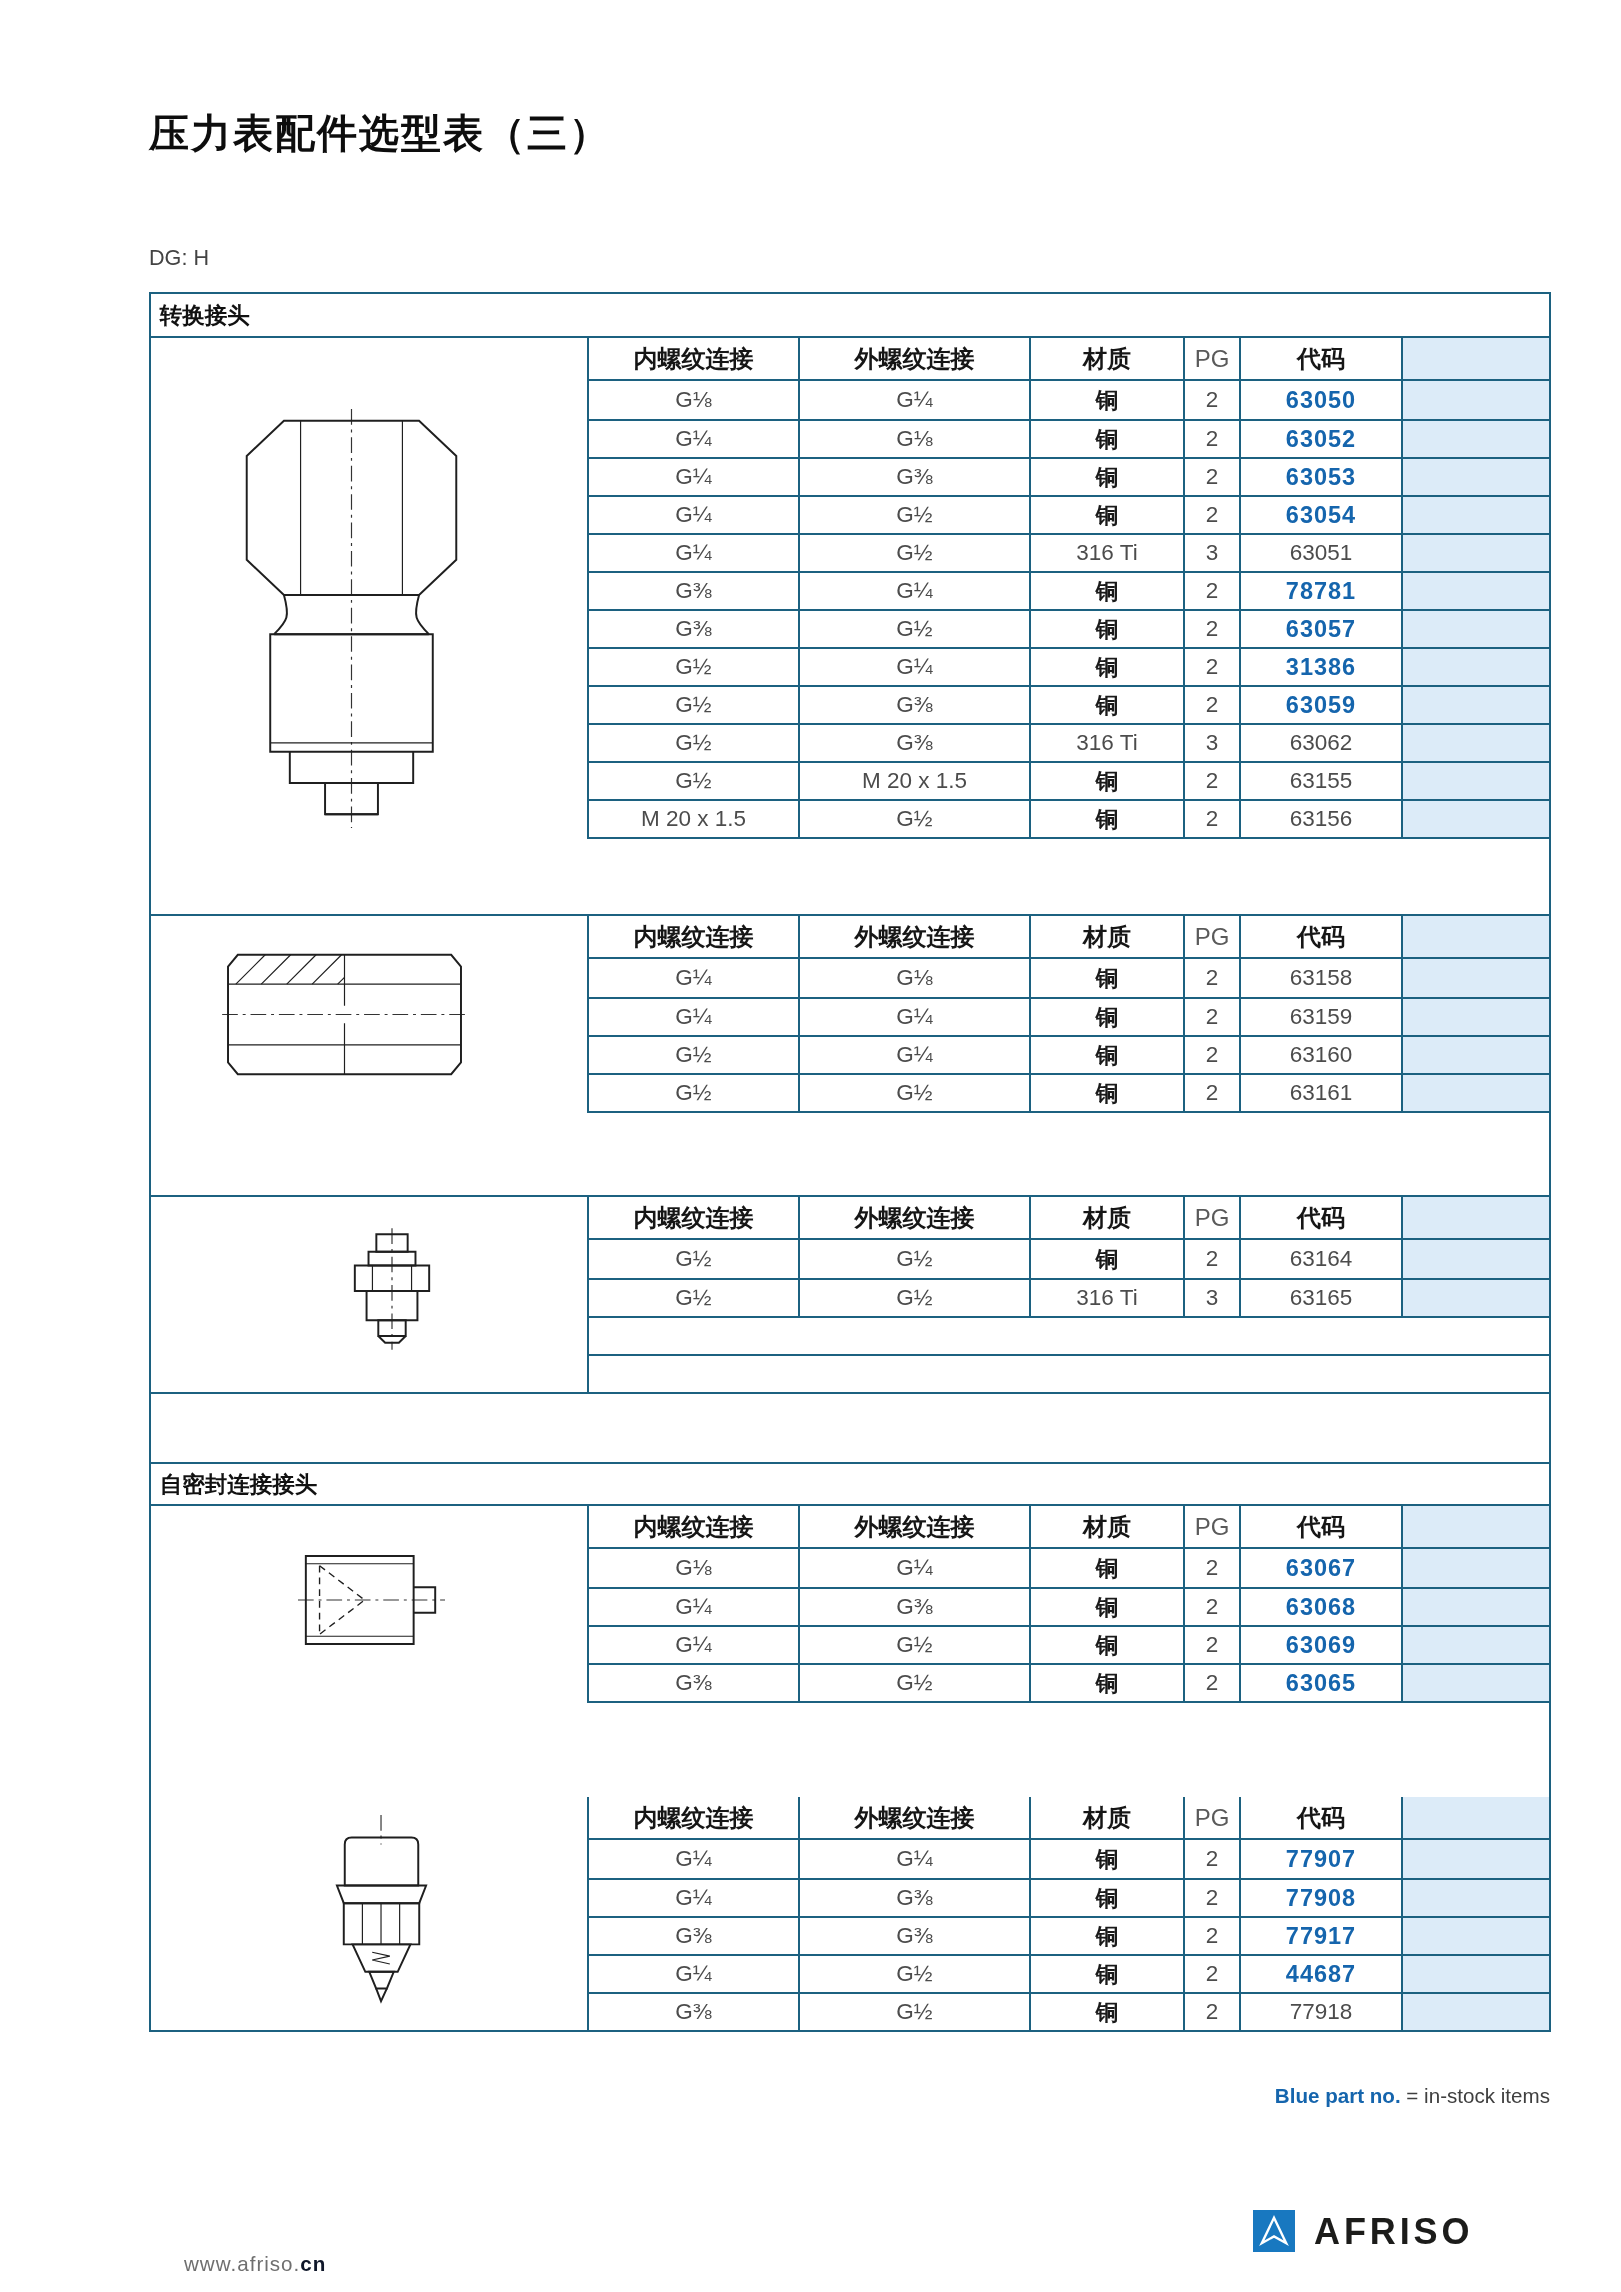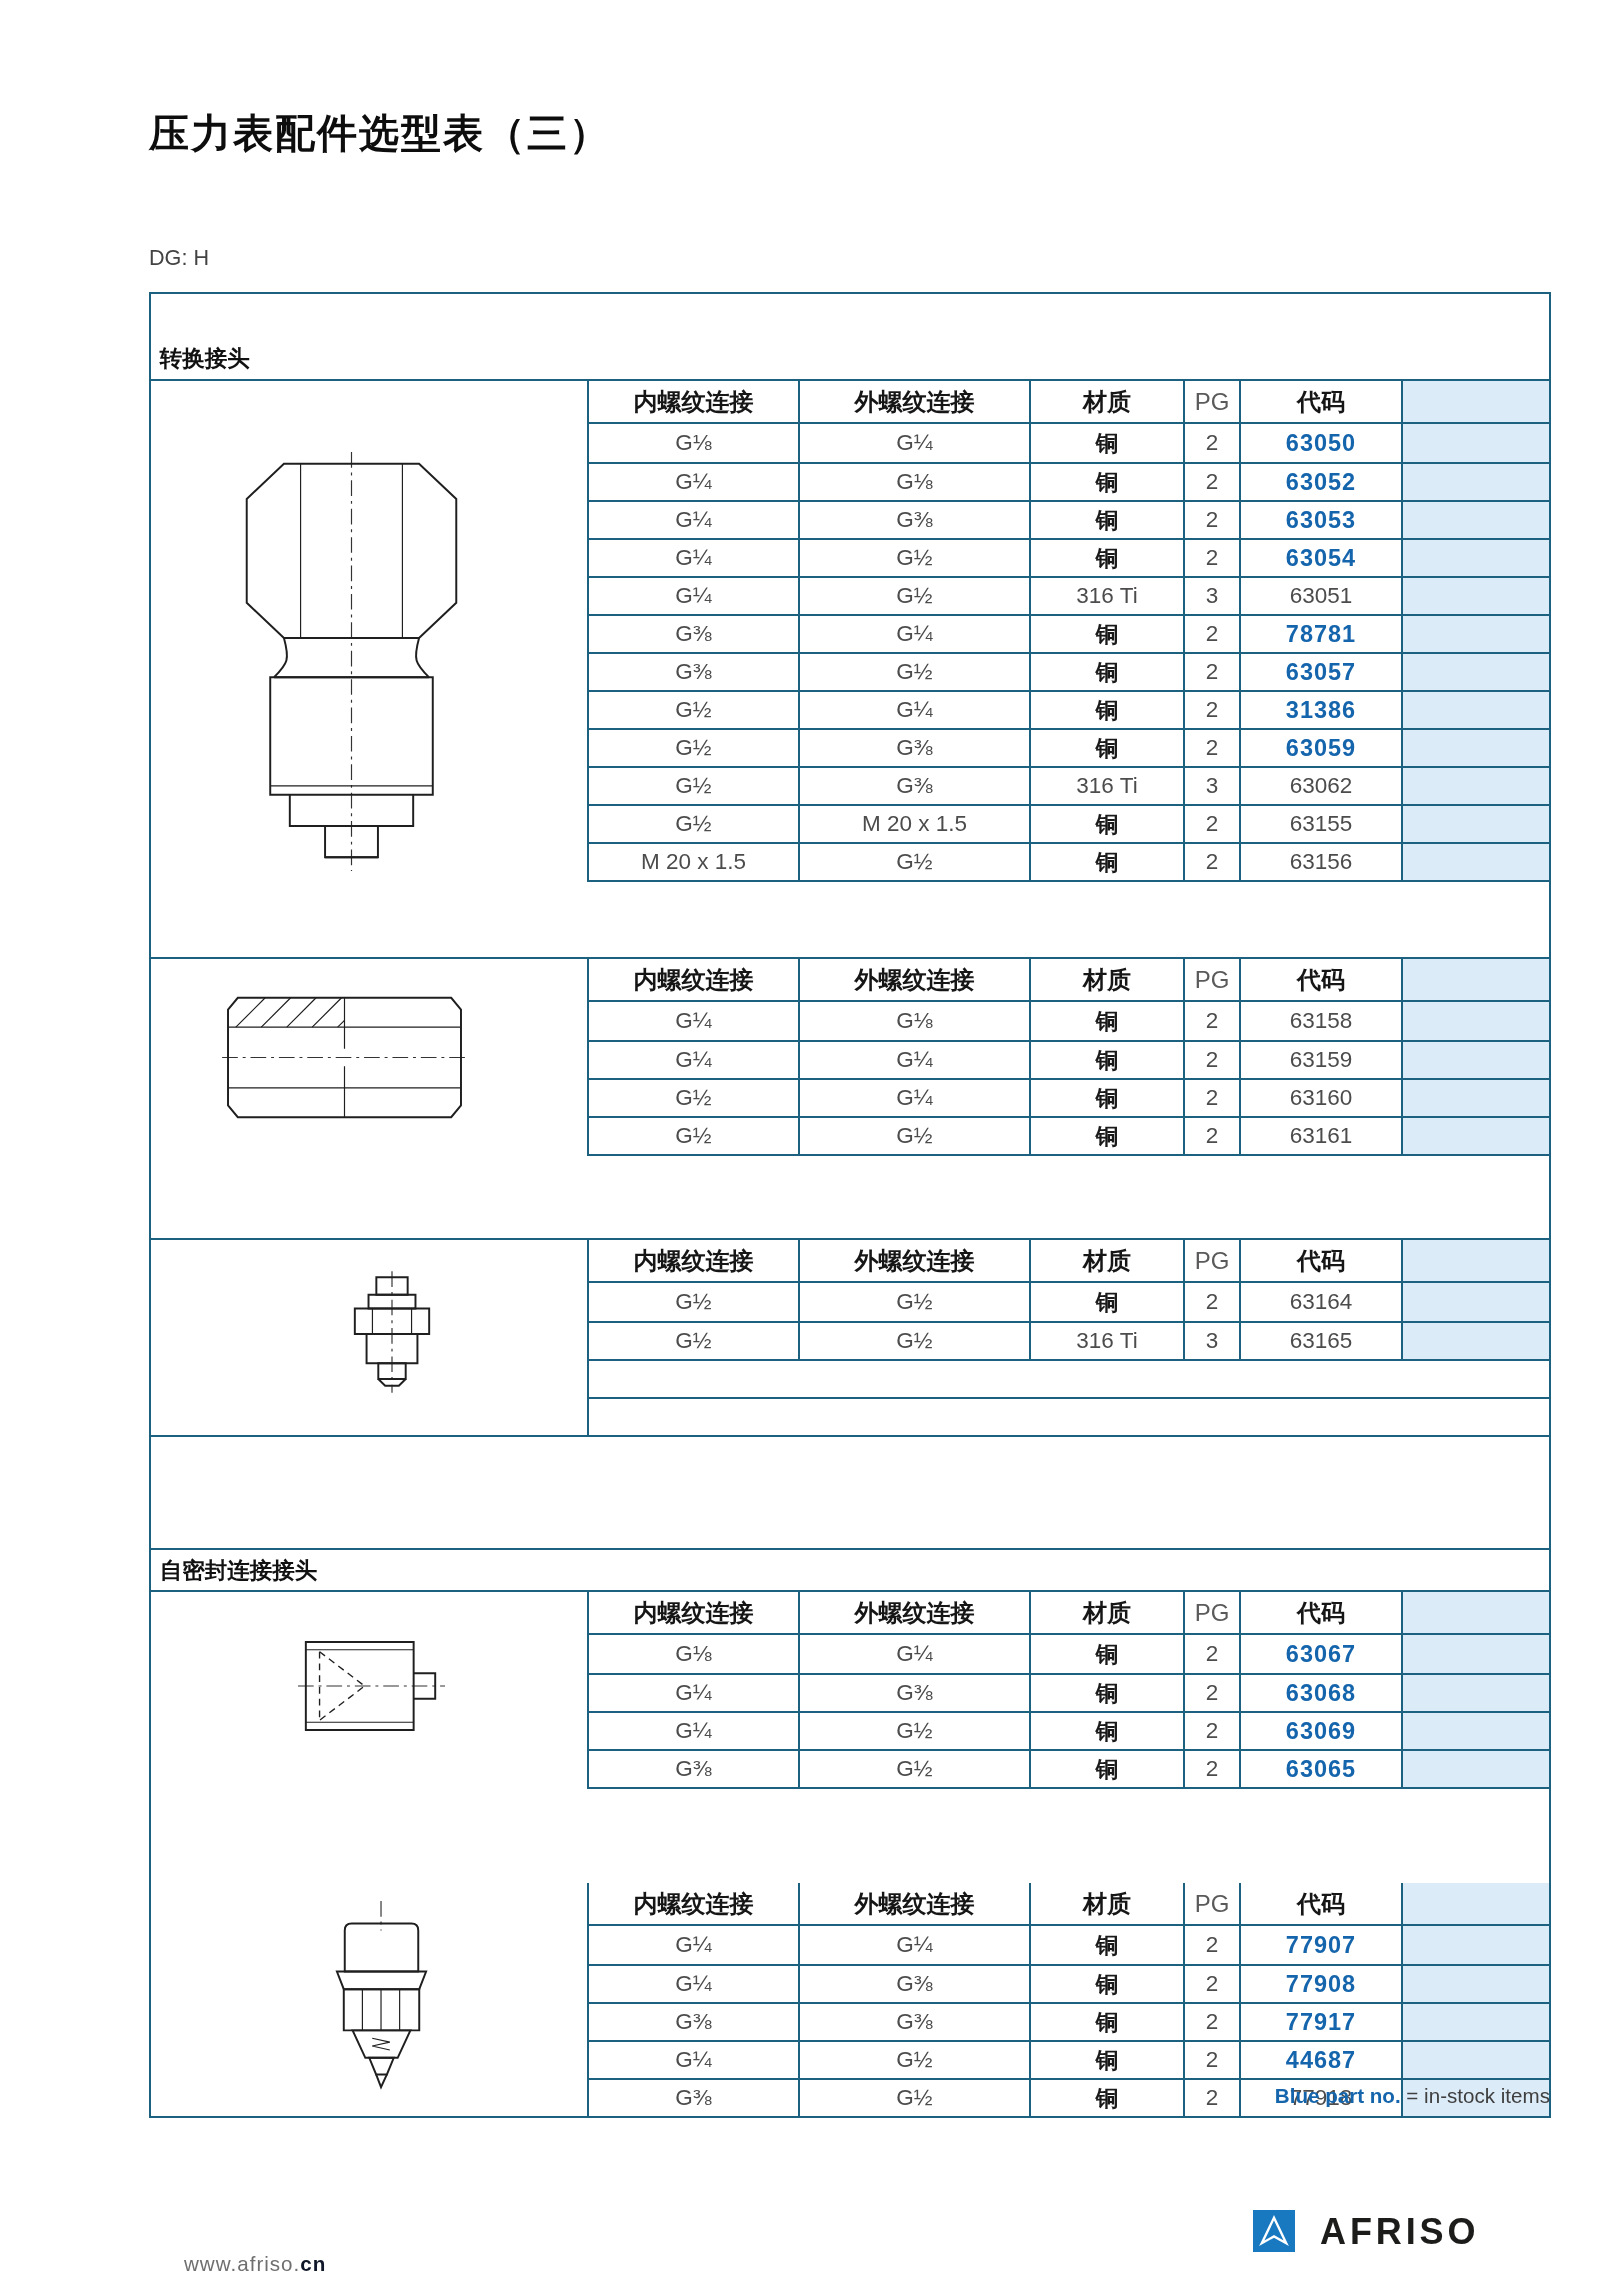--- a/index.html
+++ b/index.html
@@ -14,21 +14,21 @@
     font-family:"Liberation Sans","DejaVu Sans",sans-serif;}
   .page{position:relative;width:1621px;height:2293px;background:#fff;}
 
   .title{position:absolute;left:149px;top:106px;font-size:40px;font-weight:700;color:#0d0d0d;letter-spacing:2px;}
   .dg{position:absolute;left:149px;top:245px;font-size:21.6px;color:#434343;}
 
   .catalog{position:absolute;left:149px;top:292px;width:1402px;
     border-top:2px solid var(--line);border-left:2px solid var(--line);border-right:2px solid var(--line);}
 
   .sec-title{height:44px;display:flex;align-items:center;padding-left:8.8px;
-    font-size:22.5px;font-weight:700;color:#111;border-bottom:2px solid var(--line);margin-top:43px;}
+    font-size:22.5px;font-weight:700;color:#111;border-bottom:2px solid var(--line);}
   .sec-title.top{border-top:2px solid var(--line);}
 
   .sub{display:flex;}
   .sub:not(.first){border-top:2px solid var(--line);}
   .sub.closed{border-bottom:2px solid var(--line);}
   .imgcol{width:436px;position:relative;flex:0 0 436px;}
   .datacol{flex:1;border-bottom:2px solid var(--line);}
   .sub.closed .datacol{border-bottom:none;}
 
   .row{display:grid;grid-template-columns:211px 231px 154px 56px 162px 148px;}
@@ -52,21 +52,21 @@
   .drw .thin{stroke-width:1.2;}
 
   .legend{position:absolute;top:2084px;right:71px;font-size:20.6px;color:#3f3f3f;}
   .legend .bl{color:var(--blue);font-weight:700;}
 
   .site{position:absolute;left:184px;top:2252px;font-size:20.6px;color:#6f6f6f;letter-spacing:1px;}
   .site b{color:#0f172a;}
 
   .logo{position:absolute;left:1253px;top:2209px;display:flex;align-items:center;}
   .logo .mark{width:42px;height:42px;background:#1878c0;display:flex;align-items:center;justify-content:center;}
-  .logo .word{font-size:36px;font-weight:700;color:#1c1c1a;letter-spacing:3.9px;margin-left:25px;margin-top:2px;}
+  .logo .word{font-size:36px;font-weight:700;color:#1c1c1a;letter-spacing:3.9px;margin-left:19px;margin-top:2px;}
 </style>
 </head>
 <body>
 
 <div class="page">
 
   <h1 class="title">压力表配件选型表（三）</h1>
   <div class="dg">DG: H</div>
 
   <div class="catalog">

